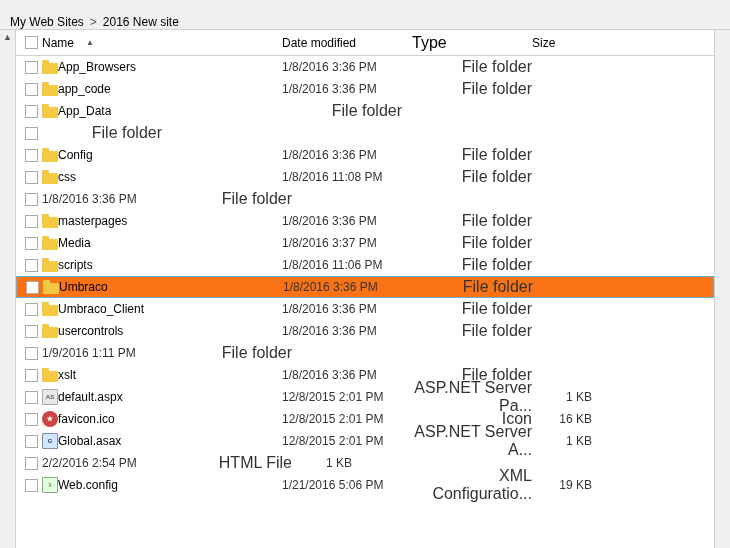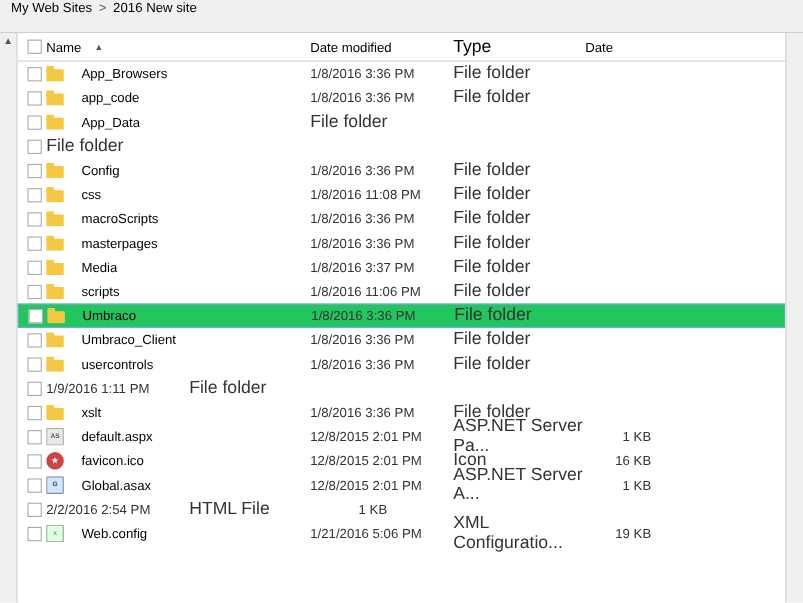--- a/index.html
+++ b/index.html
@@ -10,21 +10,21 @@
       color: #000;
       width: 730px;
       height: 548px;
       overflow: hidden;
     }
     .breadcrumb-bar {
       height: 30px;
       background: #f0f0f0;
       border-bottom: 1px solid #d0d0d0;
       display: flex;
-      align-items: flex-start;
+      align-items: flex-end;
       padding: 0 10px;
       font-size: 12px;
     }
     .breadcrumb-separator {
       margin: 0 6px;
       color: #555;
     }
     .file-explorer {
       display: flex;
       height: calc(548px - 30px);
@@ -91,42 +91,43 @@
       color: #555;
     }
     .file-row {
       display: flex;
       align-items: center;
       height: 22px;
       padding: 0 4px;
       cursor: pointer;
     }
     .file-row.selected {
-      background: #22c55e;
+      background: #f97316;
       border: 1px solid #66b0d6;
     }
     .file-row .col-check {
       width: 22px;
     }
     .file-row .col-name {
       width: 240px;
       display: flex;
       align-items: center;
-      gap: 16px;
+      gap: 0;
       white-space: nowrap;
       overflow: hidden;
       text-overflow: ellipsis;
     }
     .file-row .col-date {
       width: 130px;
       color: #333;
     }
     .file-row .col-type {
       width: 120px;
       color: #333;
+      text-align: right;
     }
     .file-row .col-size {
       width: 60px;
       color: #333;
       text-align: right;
     }
     .folder-icon {
       width: 16px;
       height: 14px;
       position: relative;
@@ -263,21 +264,21 @@
     <div class="column-header">
       <div class="col-check">
         <span class="header-checkbox"></span>
       </div>
       <div class="col-name">
         <span>Name</span>
         <span class="sort-arrow">▲</span>
       </div>
       <div class="col-date">Date modified</div>
       <div class="col-type">Type</div>
-      <div class="col-size">Date</div>
+      <div class="col-size">Size</div>
     </div>
 
     <div id="file-rows-container">
         <div class="file-row">
           <div class="col-check">
             <span class="row-checkbox"></span>
           </div>
           <div class="col-name">
             <span class="folder-icon"></span>
             <span class="name-text">App_Browsers</span>
@@ -336,24 +337,20 @@
             <span class="folder-icon"></span>
             <span class="name-text">css</span>
           </div>
           <div class="col-date">1/8/2016 11:08 PM</div>
           <div class="col-type">File folder</div>
           <div class="col-size"></div>
         </div>
         <div class="file-row">
           <div class="col-check">
             <span class="row-checkbox"></span>
-          </div>
-          <div class="col-name">
-            <span class="folder-icon"></span>
-            <span class="name-text">macroScripts</span>
           </div>
           <div class="col-date">1/8/2016 3:36 PM</div>
           <div class="col-type">File folder</div>
           <div class="col-size"></div>
         </div>
         <div class="file-row">
           <div class="col-check">
             <span class="row-checkbox"></span>
           </div>
           <div class="col-name">

